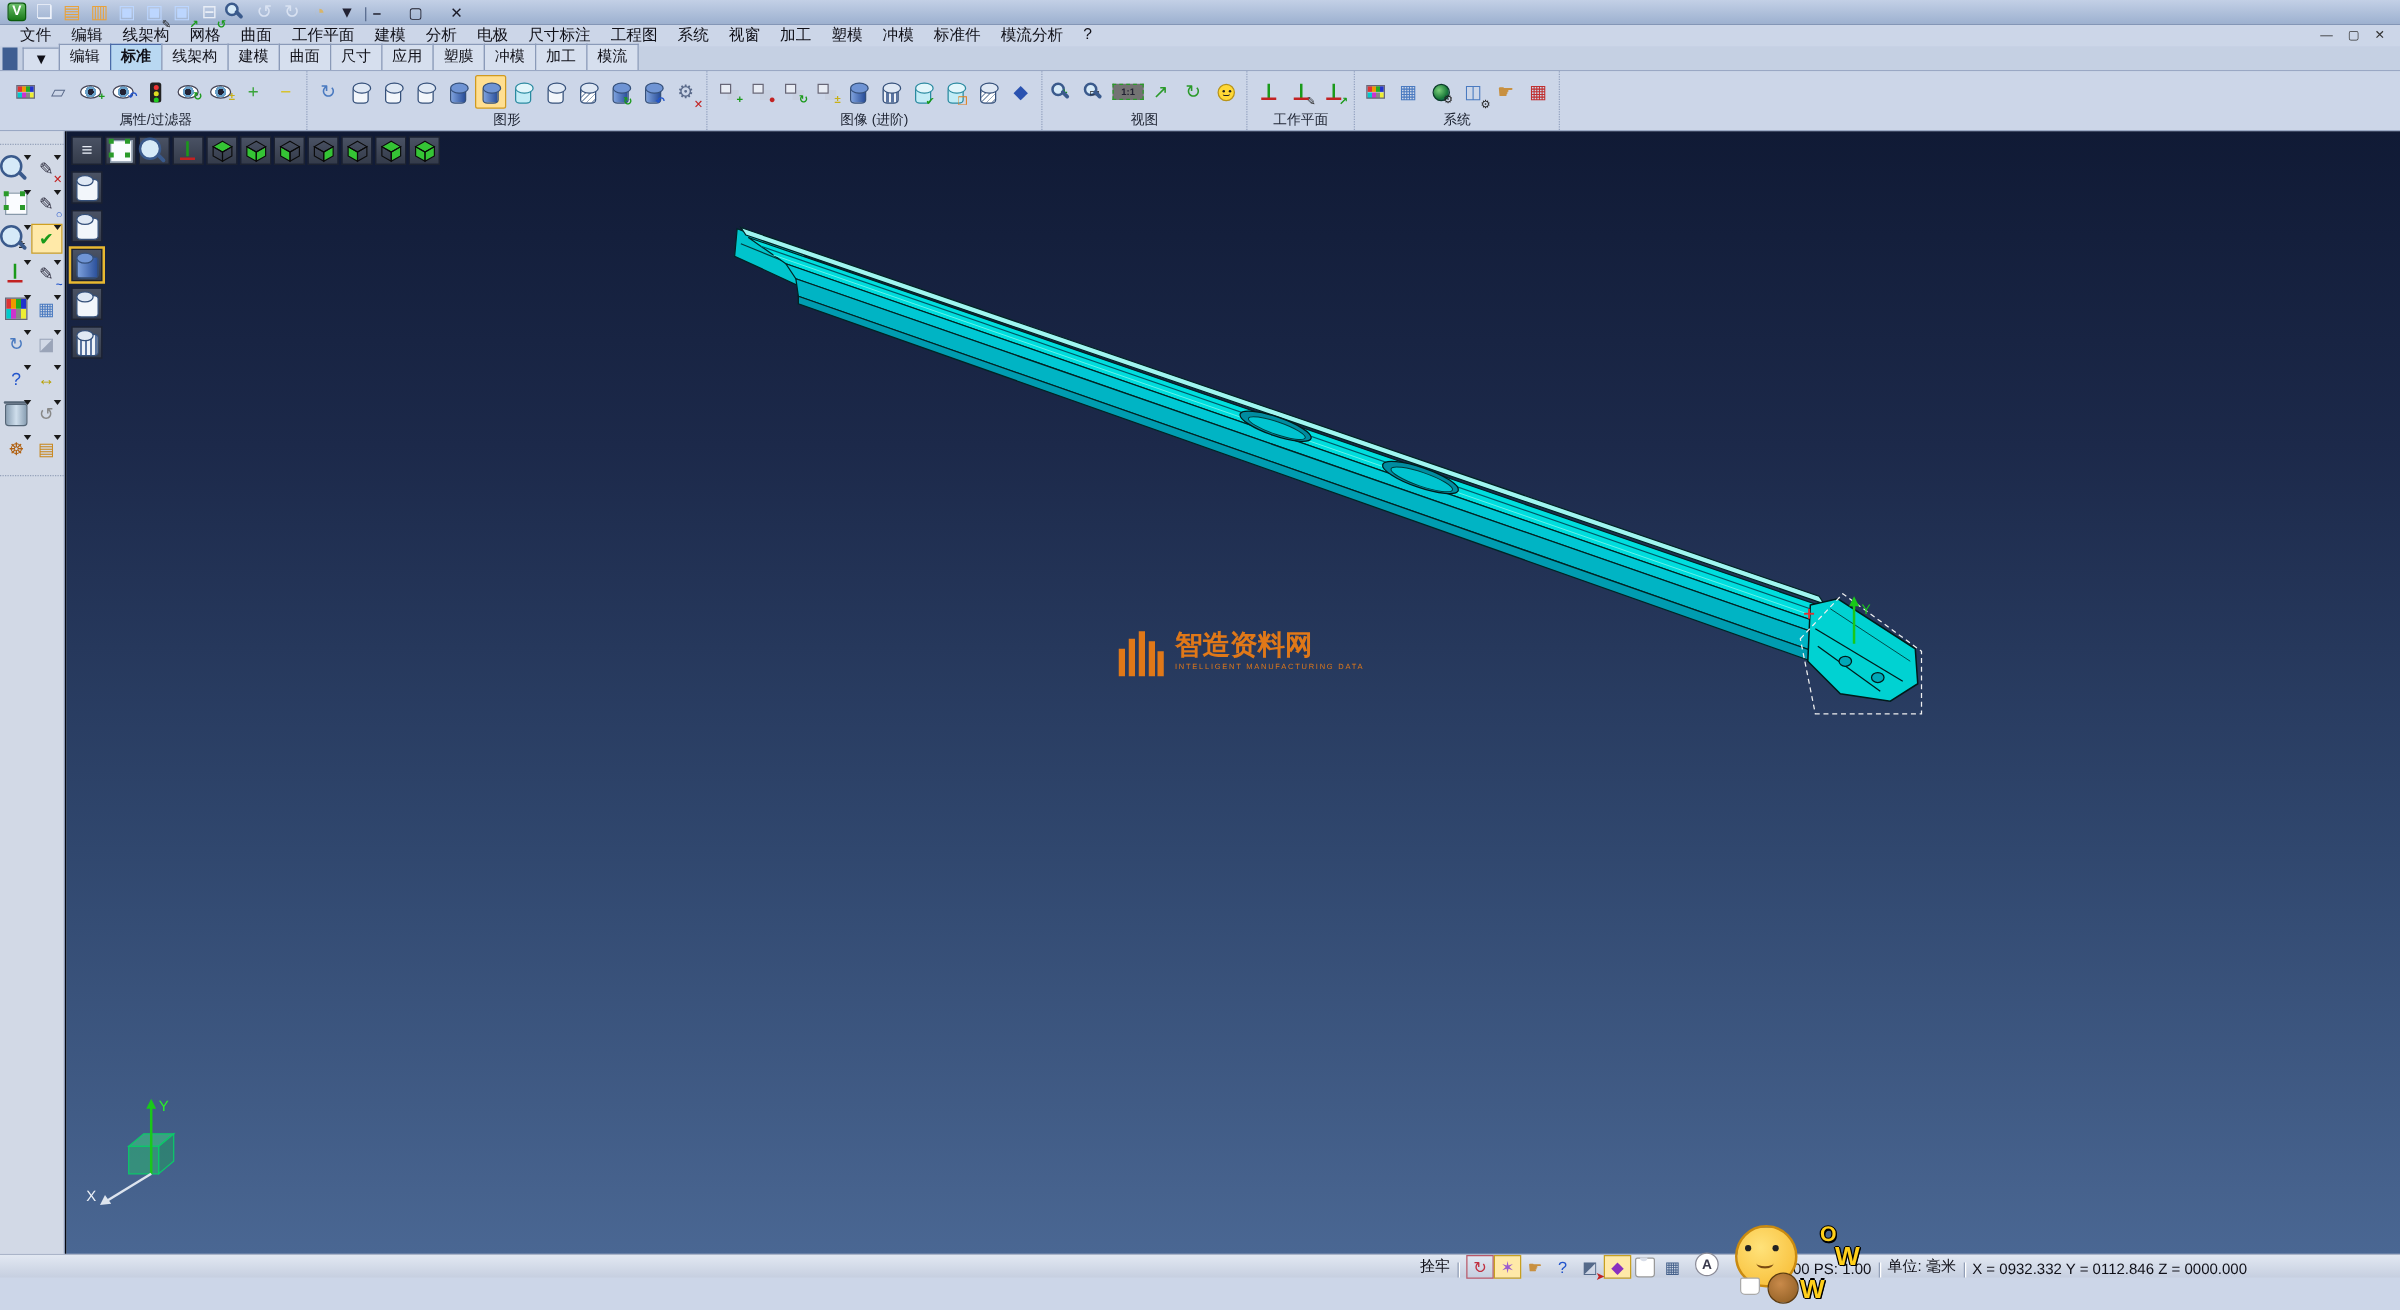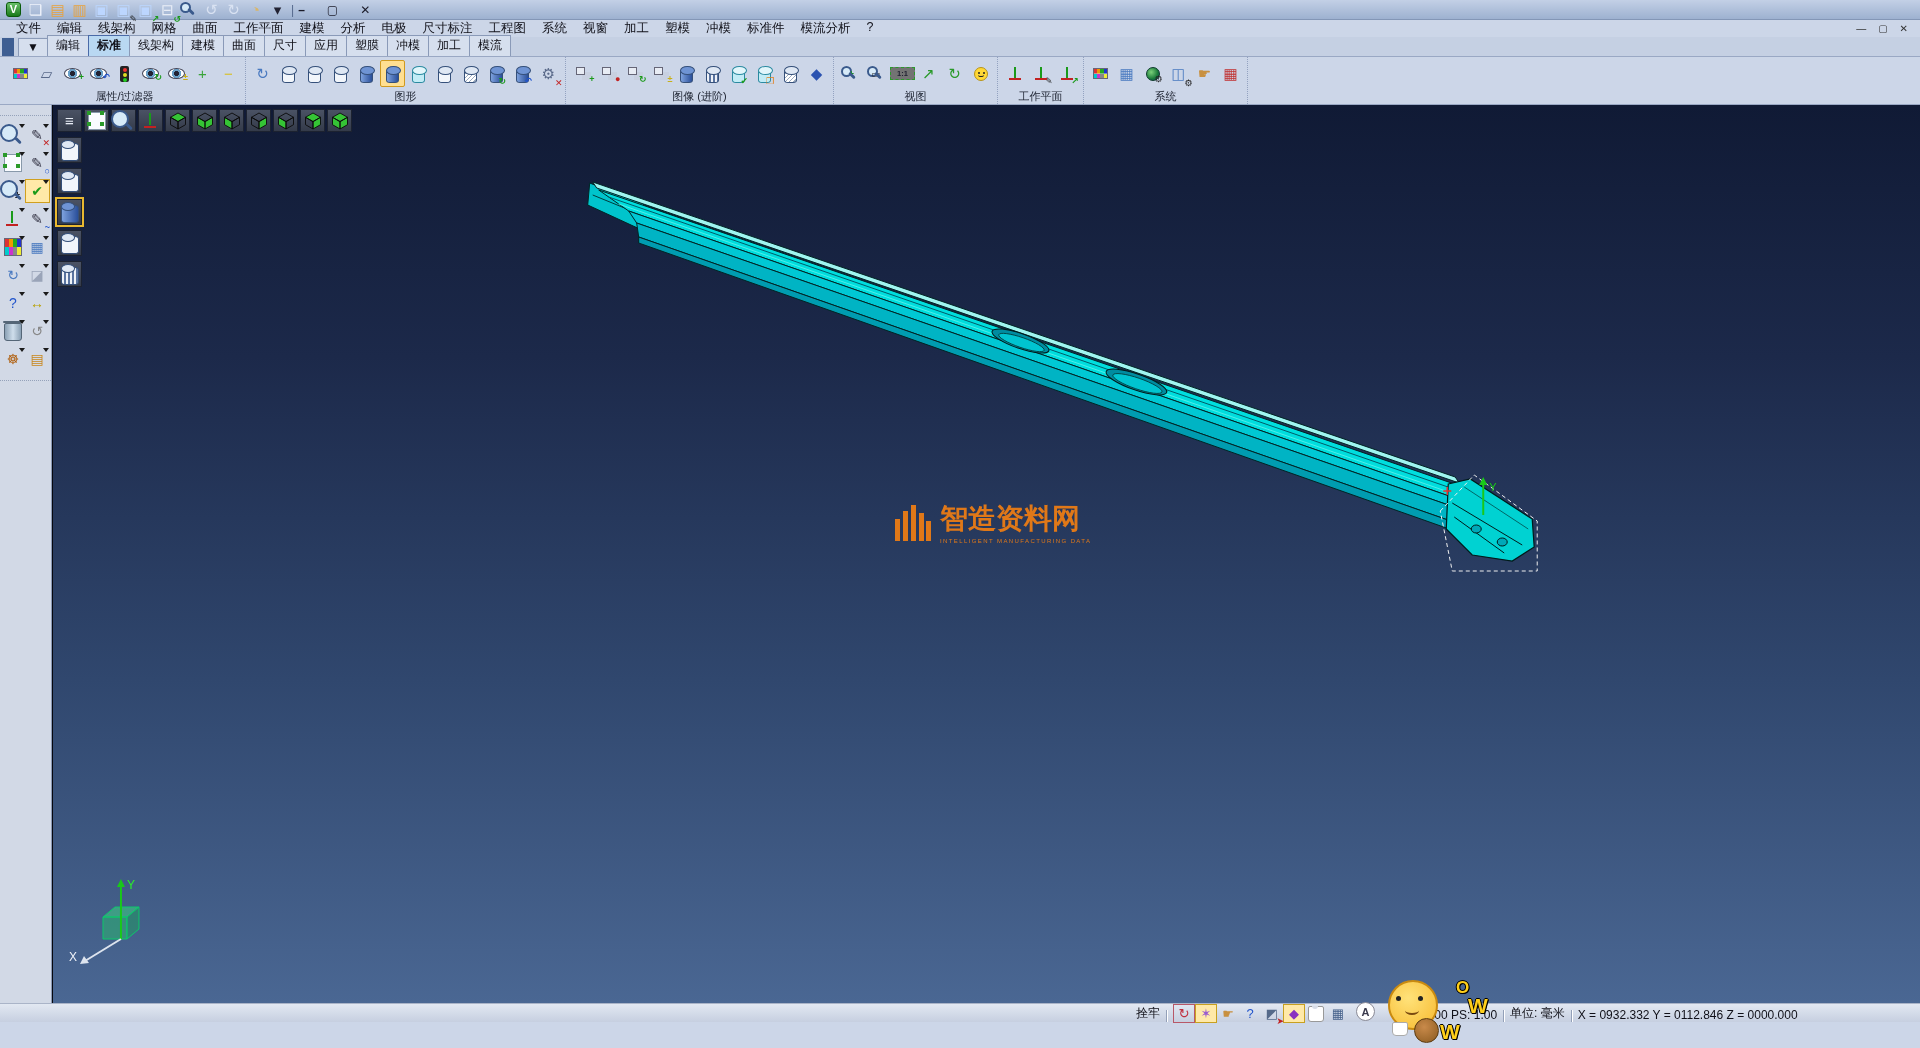--- a/index.html
+++ b/index.html
@@ -90,21 +90,21 @@
   .vp-side{position:absolute;left:4px;top:32px;display:flex;flex-direction:column;gap:5px;}
   .vp-side .vbtn{height:26px;}
 
   .watermark{position:absolute;left:841px;top:399px;display:flex;gap:8px;align-items:flex-start;}
   .wm-logo{width:38px;height:38px;background:
     linear-gradient(#e07818,#e07818) 1px 15px/5px 22px no-repeat,
     linear-gradient(#e07818,#e07818) 9px 7px/5px 30px no-repeat,
     linear-gradient(#e07818,#e07818) 17px 1px/5px 36px no-repeat,
     linear-gradient(#e07818,#e07818) 25px 9px/5px 28px no-repeat,
     linear-gradient(#e07818,#e07818) 32px 17px/5px 20px no-repeat;}
-  .wm-t1{font-size:28px;font-weight:700;color:#e07818;line-height:1.1;}
+  .wm-t1{font-size:22px;font-weight:700;color:#e07818;line-height:1.1;}
   .wm-t2{font-size:6px;color:#e07818;letter-spacing:1.4px;margin-top:3px;}
 
   
   .srow1{height:18px;background:linear-gradient(180deg,#eaeef6,#ccd5e5);display:flex;align-items:center;font-size:12px;color:#101018;border-top:1px solid #98a4bc;}
   .srow2{height:19px;background:linear-gradient(180deg,#e2e8f2,#c6cfe0);display:flex;align-items:flex-end;font-size:12px;color:#101018;border-top:1px solid #aab4c8;}
   .ssep{width:1px;background:#93a0b8;height:12px;margin:0 6px;box-shadow:1px 0 #fff;}
   .sdots{width:4px;height:12px;margin:0 4px;background-image:radial-gradient(circle,#8a98b0 1px,transparent 1.2px);background-size:4px 4px;}
   .flex1{flex:1;}
   .search-input{width:118px;height:13px;background:#fff;border:1px solid #8a98b4;font-size:11px;padding:0 3px;font-family:inherit;}
   .layer{font-weight:700;}

